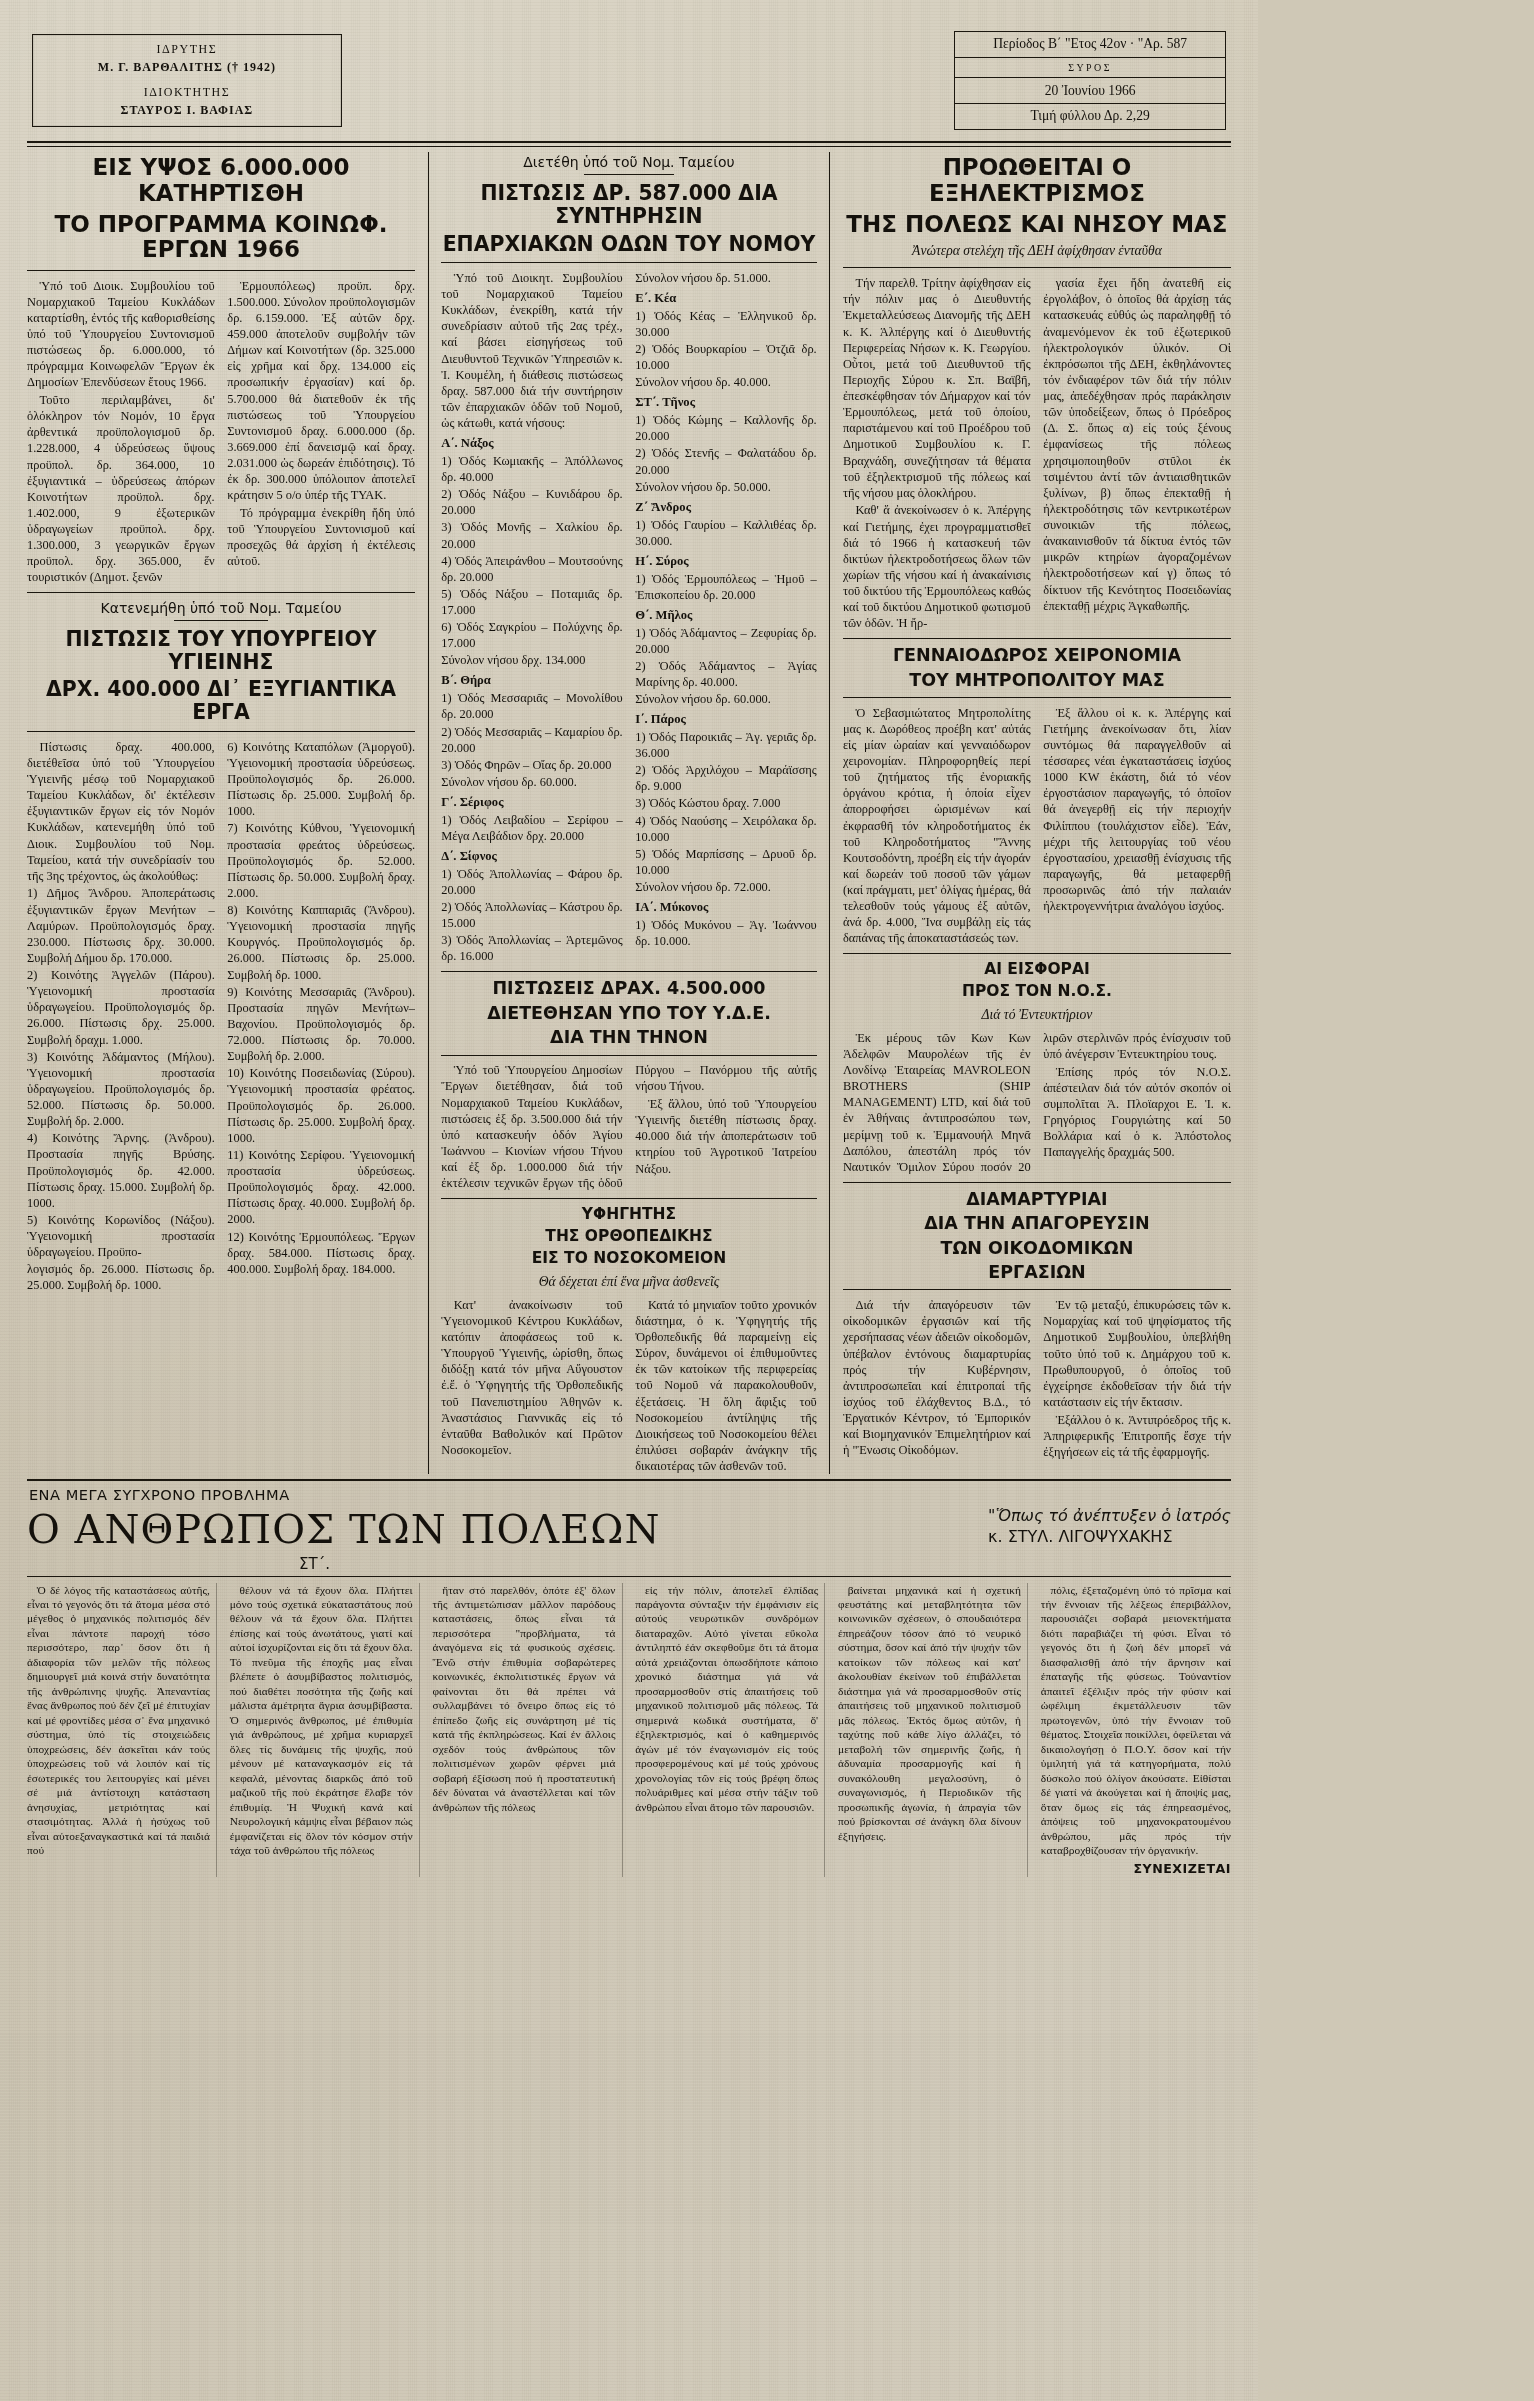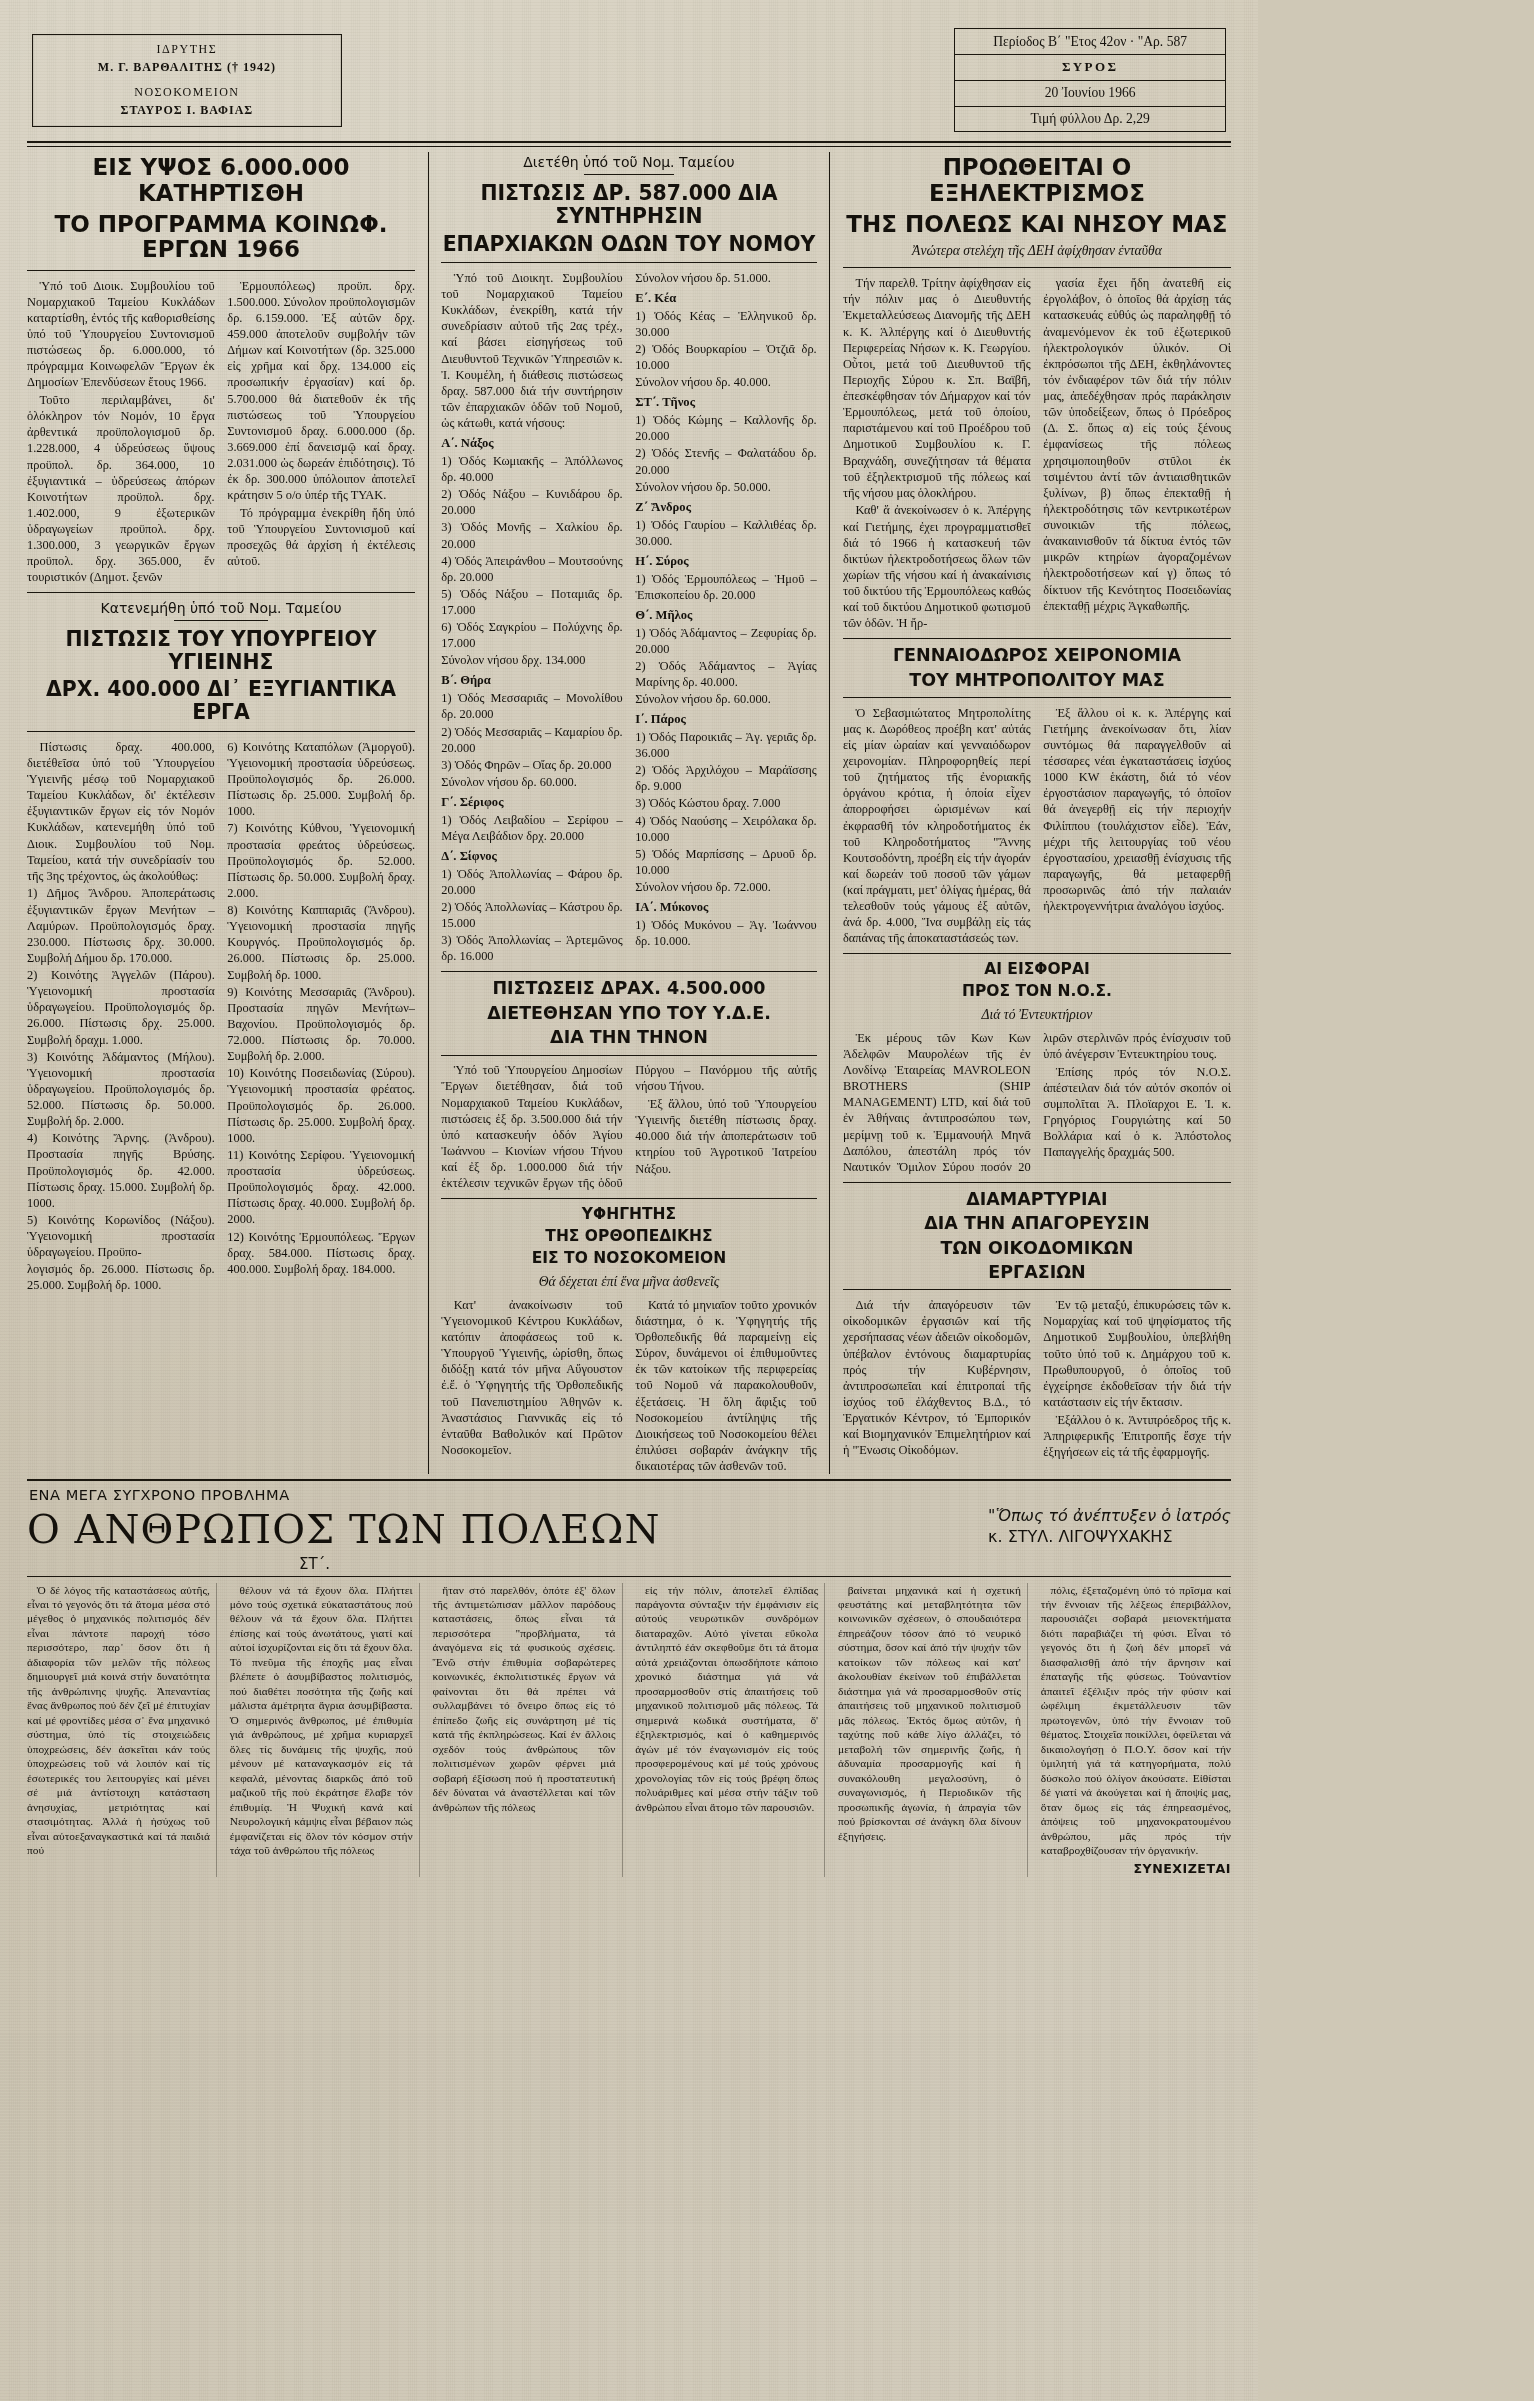--- a/index.html
+++ b/index.html
@@ -54,21 +54,21 @@
     font-weight:bold;
     font-style:italic;
     letter-spacing:-1px;
     line-height:1;
     color:#120f0a;
     text-shadow:1px 1px 0 rgba(0,0,0,.25);
     padding-bottom:11.6px;
   }
   .mh-right{width:310px;display:flex;justify-content:flex-end;}
   .mh-right-inner{width:272px;}
-  .mh-r2{font-size:13px;font-weight:bold;letter-spacing:2.4px;padding:4.9px 2.9px 2.9px;}
+  .mh-r2{font-size:10px;font-weight:normal;letter-spacing:2.4px;padding:4.9px 2.9px 2.9px;}
   .mh-r3{font-size:13.6px;padding:3.9px 2.9px;}
   .mh-r4{font-size:13.6px;padding:3.9px 2.9px;}
   .mh-box2{border:1px solid #1b170f;}
   .mh-box2 > div{border-bottom:1px solid #1b170f;text-align:center;padding:4.4px 1.9px;}
   .mh-box2 > div:last-child{border-bottom:none;}
 
   .rule-thick{border-top:2.4px solid #1b170f;margin:4.9px 0 0 0;}
   .rule-thin{border-top:1px solid #1b170f;margin:2.4px 0 5.8px 0;}
 
   
@@ -158,21 +158,21 @@
 
 <div class="page">
   <div class="grain"></div>
 
   <div class="masthead">
     <div class="mh-left">
       <div class="mh-box">
         <div class="lbl">ΙΔΡΥΤΗΣ</div>
         <div class="nm">Μ. Γ. ΒΑΡΘΑΛΙΤΗΣ († 1942)</div>
         <div class="mh-sep"></div>
-        <div class="lbl">ΝΟΣΟΚΟΜΕΙΟΝ</div>
+        <div class="lbl">ΙΔΙΟΚΤΗΤΗΣ</div>
         <div class="nm">ΣΤΑΥΡΟΣ Ι. ΒΑΦΙΑΣ</div>
       </div>
     </div>
 
 
     <div class="mh-right">
       <div class="mh-right-inner">
         <div class="mh-box2">
           <div class="mh-r3">Περίοδος Β΄ "Ετος 42ον · "Αρ. 587</div>
           <div class="mh-r2">ΣΥΡΟΣ</div>

